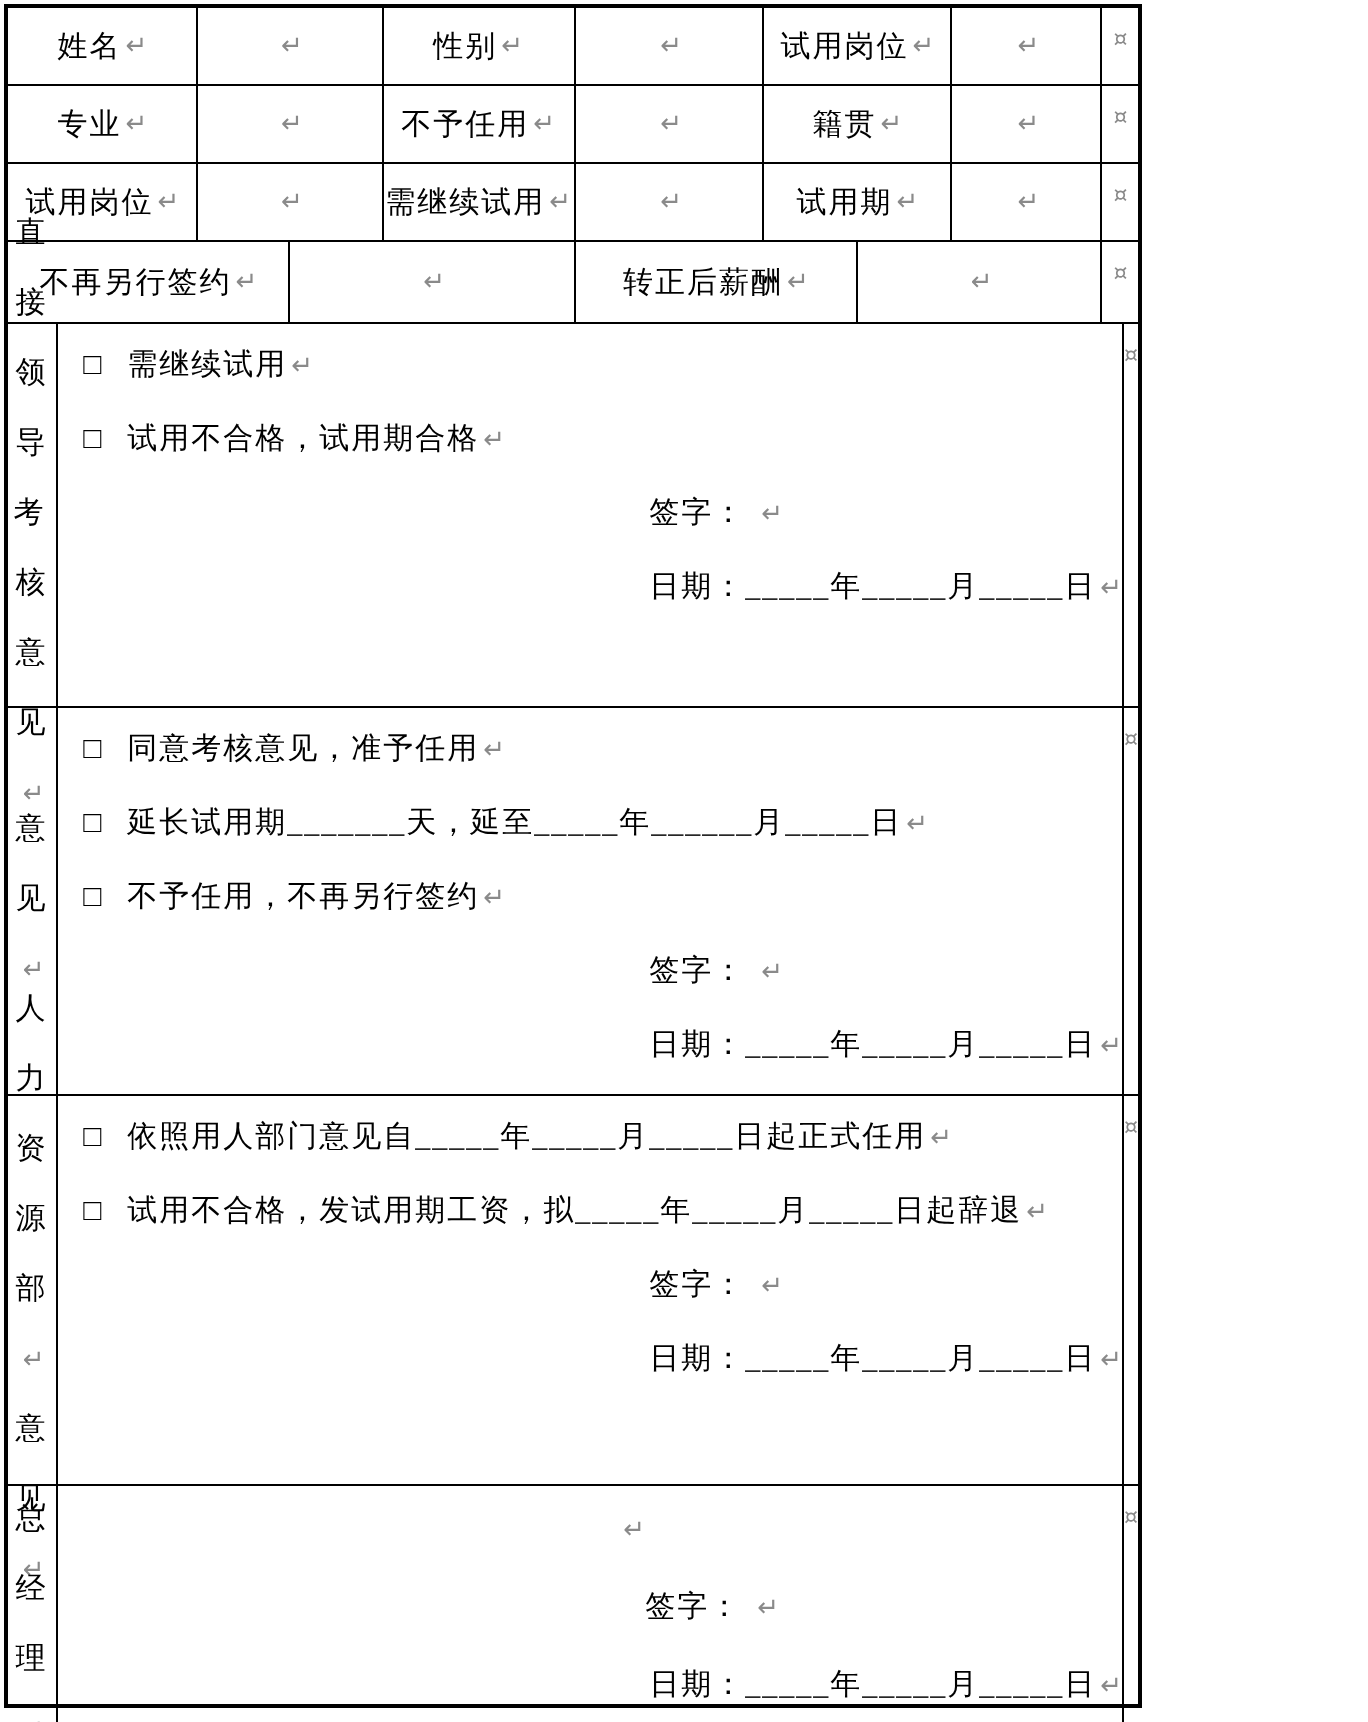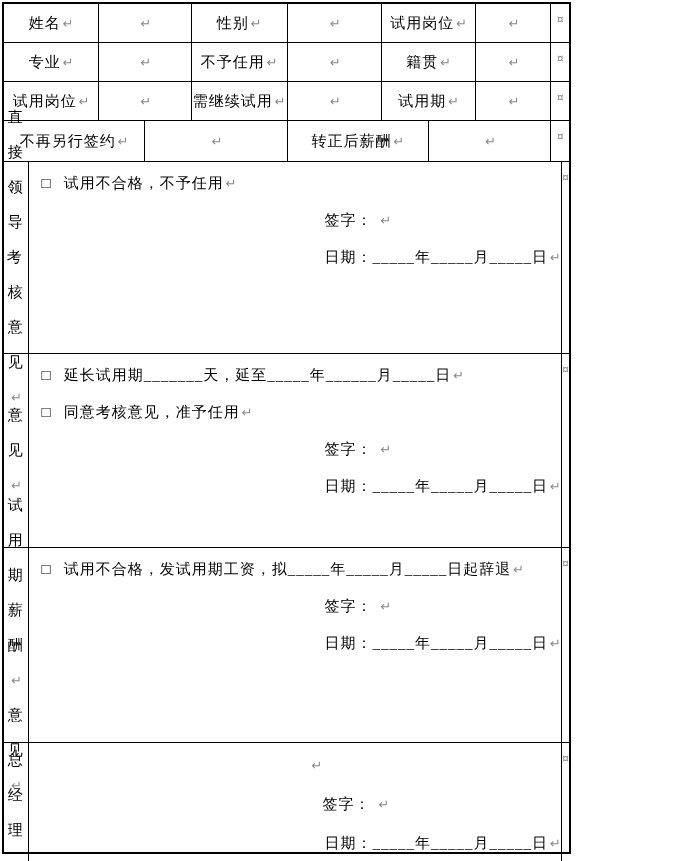--- a/index.html
+++ b/index.html
@@ -144,21 +144,24 @@
       <div class="cell sec-label">
         <div>
           <span>直接领导考</span><span class="pm"></span>
         </div>
         <div>
           <span>核意见</span><span class="pm">↵</span>
         </div>
       </div>
       <div class="cell sec-content">
         <div class="opt">
-          <span class="cbx">□</span><span>试用不合格，不予任用</span><span class="pm">↵</span>
+          <span class="cbx">□</span><span>需继续试用</span><span class="pm">↵</span>
+        </div>
+        <div class="opt">
+          <span class="cbx">□</span><span>试用不合格，试用期合格</span><span class="pm">↵</span>
         </div>
         <div class="sign-line">
           <span>签字：</span><span class="pm" style="margin-left:8px">↵</span>
         </div>
         <div class="date-line">
           <span>日期：_____年_____月_____日</span><span class="pm">↵</span>
         </div>
       </div>
       <div class="cell strip">
         <span class="rowend">¤</span>
@@ -166,47 +169,53 @@
     </div>
 
     <div class="row r-sec2">
       <div class="cell sec-label">
         <div>
           <span>意见</span><span class="pm">↵</span>
         </div>
       </div>
       <div class="cell sec-content">
         <div class="opt">
+          <span class="cbx">□</span><span>同意考核意见，准予任用</span><span class="pm">↵</span>
+        </div>
+        <div class="opt">
           <span class="cbx">□</span><span>延长试用期_______天，延至_____年______月_____日</span><span class="pm">↵</span>
         </div>
         <div class="opt">
-          <span class="cbx">□</span><span>同意考核意见，准予任用</span><span class="pm">↵</span>
+          <span class="cbx">□</span><span>不予任用，不再另行签约</span><span class="pm">↵</span>
         </div>
         <div class="sign-line">
           <span>签字：</span><span class="pm" style="margin-left:8px">↵</span>
         </div>
         <div class="date-line">
           <span>日期：_____年_____月_____日</span><span class="pm">↵</span>
         </div>
       </div>
       <div class="cell strip">
         <span class="rowend">¤</span>
       </div>
     </div>
 
     <div class="row r-sec3">
       <div class="cell sec-label">
         <div>
-          <span>试用期薪酬</span><span class="pm">↵</span>
+          <span>人力资源部</span><span class="pm">↵</span>
         </div>
         <div>
           <span>意见</span><span class="pm">↵</span>
         </div>
       </div>
       <div class="cell sec-content">
+        <div class="opt">
+          <span class="cbx">□</span><span>依照用人部门意见自_____年_____月_____日起正式任用</span><span class="pm">↵</span>
+        </div>
         <div class="opt">
           <span class="cbx">□</span><span>试用不合格，发试用期工资，拟_____年_____月_____日起辞退</span><span class="pm">↵</span>
         </div>
         <div class="sign-line">
           <span>签字：</span><span class="pm" style="margin-left:8px">↵</span>
         </div>
         <div class="date-line">
           <span>日期：_____年_____月_____日</span><span class="pm">↵</span>
         </div>
       </div>

